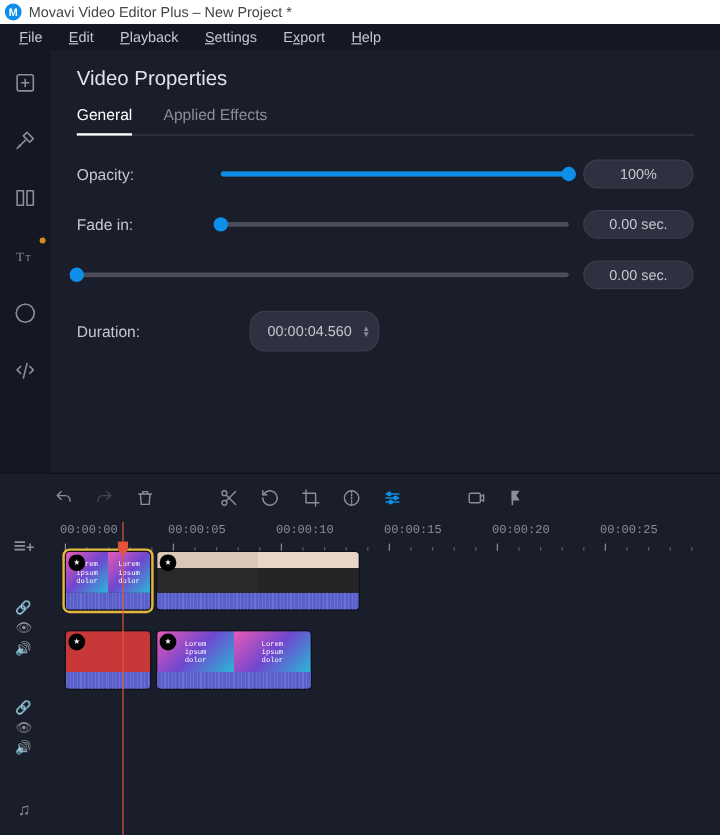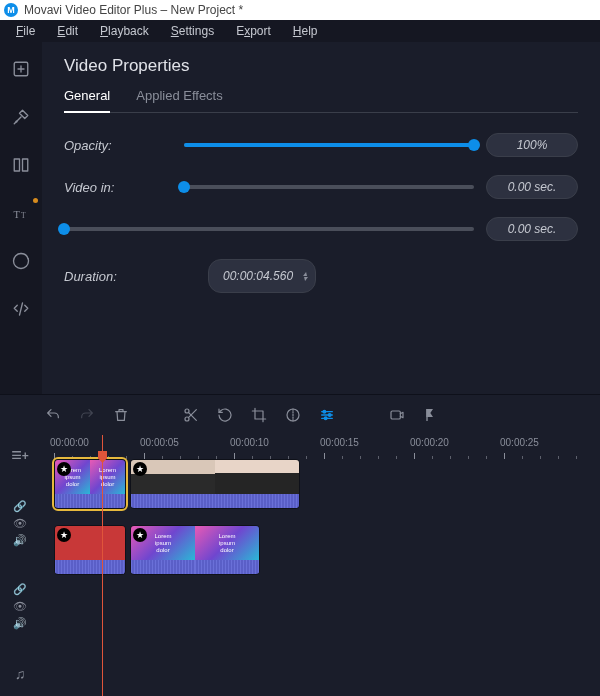--- a/index.html
+++ b/index.html
@@ -79,21 +79,21 @@
     text-align:right;
   }
   .tab{
     padding:0 0 8px 0; cursor:pointer; color:var(--text-dim);
     font-size:13px;
   }
   .tab.active{
     color:#fff; border-bottom:2px solid #fff; margin-bottom:-1px;
   }
   .prop-row{
-    display:flex; align-items:center; margin-bottom:18px;font-style:italic;
+    display:flex; align-items:center; margin-bottom:18px;
   }
   .prop-label{
     width:120px; color:var(--text); font-size:13px;
   }
   .slider-wrap{
     flex:1; display:flex; align-items:center;
   }
   .slider{
     flex:1; height:4px; background:var(--slider-track);
     border-radius:2px; position:relative; margin-right:12px;
@@ -146,21 +146,21 @@
   }
   .add-track{
     color:var(--text-dim); font-size:18px; font-weight:bold; cursor:pointer;
     display:flex;align-items:center;
   }
   .track-icons{
     display:flex;flex-direction:column;gap:4px; margin-top:6px;
   }
   .track-icons span{font-size:11px;color:var(--text-dim);}
   .tl-right{
-    flex:1; position:relative; overflow:hidden;
+    flex:1; position:relative; overflow:hidden;font-family:Liberation Mono, monospace;
   }
   .ruler{
     height:24px; position:relative; font-size:10px; color:var(--text-dim);
   }
   .ruler-label{position:absolute; top:2px;}
   .ruler-tick{position:absolute;bottom:0;width:1px;height:6px;background:var(--text-dim);}
   .ruler-tick.minor{height:3px;opacity:.6;}
   .playhead{
     position:absolute; top:0; bottom:0; width:1px; background:#e0553a;
     left:62px; z-index:5;
@@ -281,21 +281,21 @@
       <div class="slider-wrap">
         <div class="slider">
           <div class="slider-fill" style="width:100%"></div>
           <div class="slider-thumb" style="left:100%"></div>
         </div>
         <div class="pill">100%</div>
       </div>
     </div>
 
     <div class="prop-row">
-      <div class="prop-label">Video in:</div>
+      <div class="prop-label">Fade in:</div>
       <div class="slider-wrap">
         <div class="slider">
           <div class="slider-fill" style="width:0%"></div>
           <div class="slider-thumb" style="left:0%"></div>
         </div>
         <div class="pill">0.00 sec.</div>
       </div>
     </div>
 
     <div class="prop-row">

